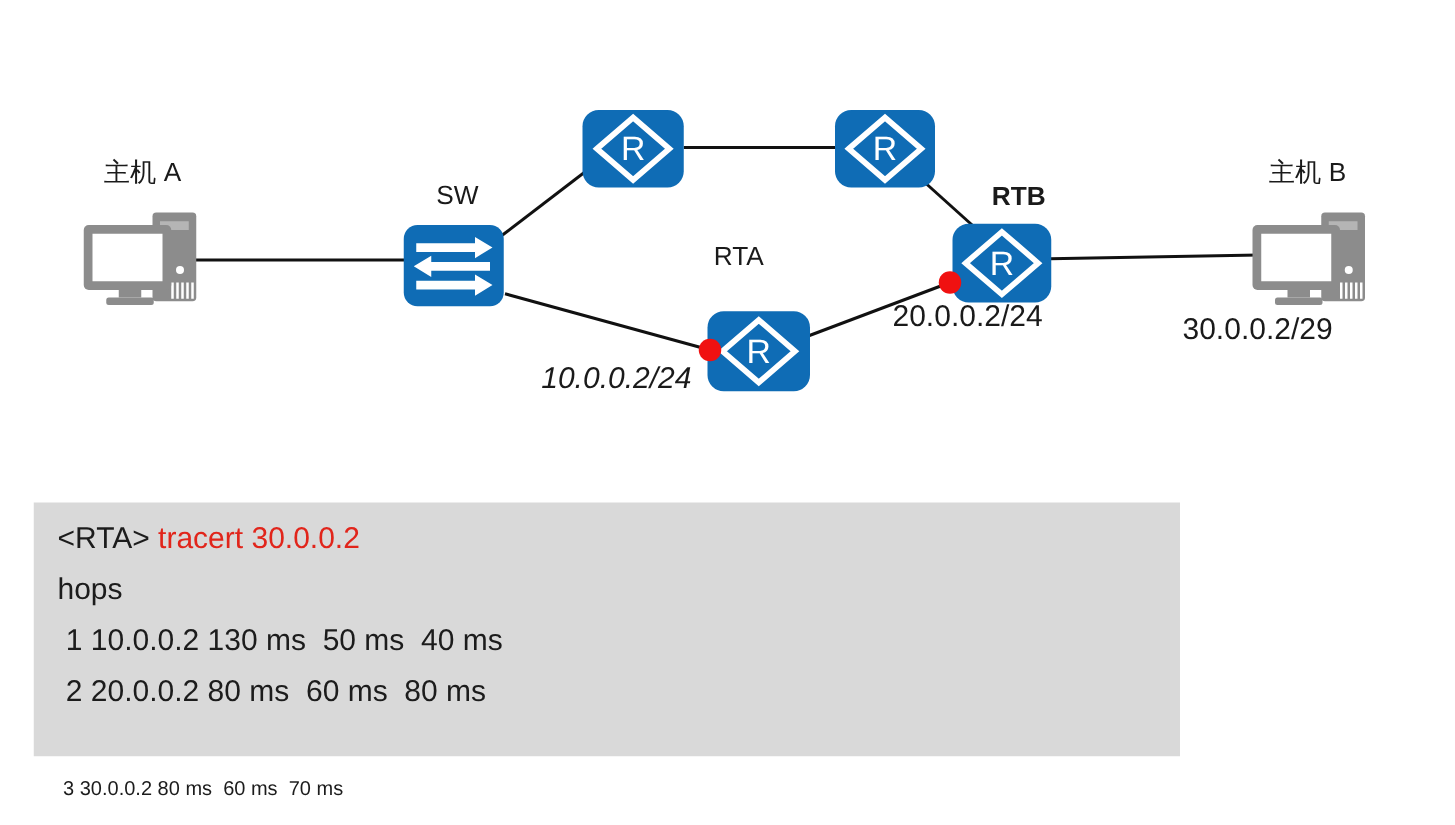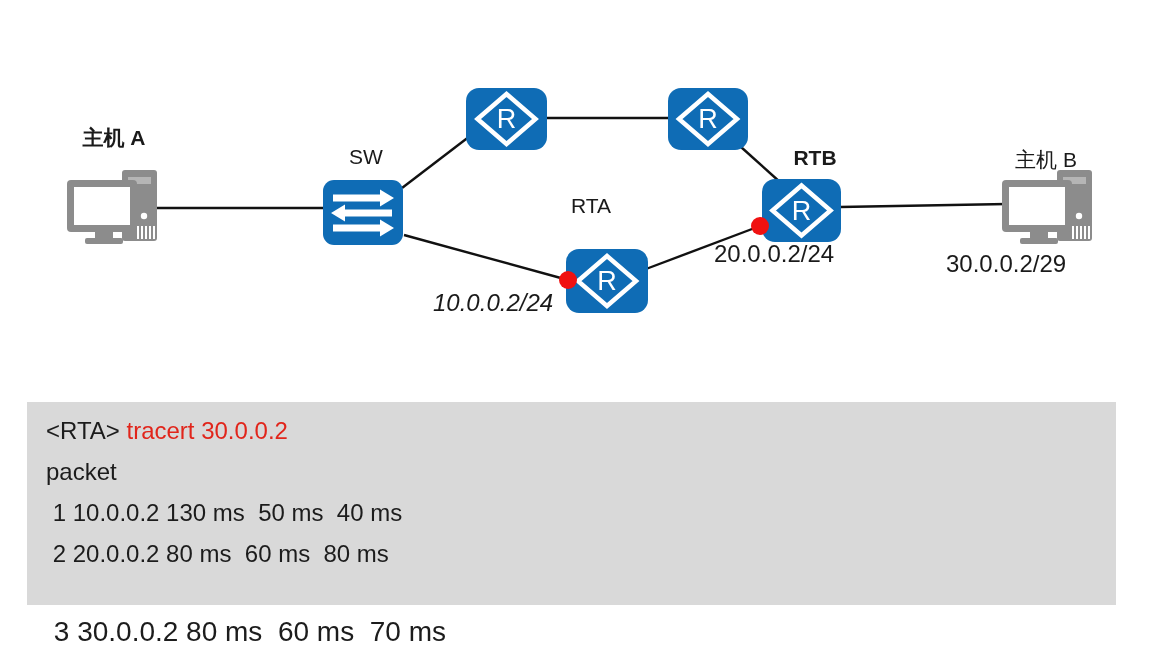--- a/index.html
+++ b/index.html
@@ -8,30 +8,30 @@
     width:1164px;height:660px;
     background:#ffffff;
     font-family:"Liberation Sans", sans-serif;
     overflow:hidden;
   }
   .diagram-svg{position:absolute;left:0;top:0;}
   .label{position:absolute;color:#1a1a1a;}
   .node-label{font-size:21px;text-align:center;}
   .ip-label{font-size:24px;white-space:nowrap;}
   .terminal{
-    position:absolute;left:27px;top:402px;width:1089px;height:203px;
+    position:absolute;left:27px;top:402px;width:917px;height:203px;
     background:#d9d9d9;box-sizing:border-box;
     padding:8px 0 0 19px;
     font-size:24px;line-height:41px;color:#1c1c1c;
   }
   .tline{white-space:pre;height:41px;}
   .cmd{color:#e1251b;}
   .hop-outside{
     position:absolute;left:46px;top:611px;
-    font-size:28px;line-height:41px;color:#1c1c1c;white-space:pre;
+    font-size:16px;line-height:41px;color:#1c1c1c;white-space:pre;
   }
 </style>
 </head>
 <body>
 
 <div class="stage">
 
   <svg class="diagram-svg" width="1164" height="660" viewBox="0 0 1164 660">
 
     <g stroke="#111111" stroke-width="2.4">
@@ -108,31 +108,31 @@
     <g>
       <rect x="566" y="249" width="82" height="64" rx="13" fill="#0f6cb5"></rect>
       <polygon points="578,281 607,256 636,281 607,306" fill="none" stroke="#ffffff" stroke-width="4.5"></polygon>
       <text x="607" y="290" text-anchor="middle" fill="#ffffff" font-size="27">R</text>
     </g>
 
     <circle cx="568" cy="280" r="9" fill="#f01111"></circle>
     <circle cx="760" cy="226" r="9" fill="#f01111"></circle>
   </svg>
 
-  <div class="label node-label" style="left:54px;top:124px;width:120px;font-weight:bold;">主机 A</div>
+  <div class="label node-label" style="left:54px;top:124px;width:120px;">主机 A</div>
   <div class="label node-label" style="left:335px;top:145px;width:62px;text-align:center;">SW</div>
   <div class="label node-label" style="left:560px;top:194px;width:62px;">RTA</div>
   <div class="label node-label" style="left:784px;top:146px;width:62px;font-weight:bold;">RTB</div>
-  <div class="label node-label" style="left:986px;top:124px;width:120px;margin-top:22px;">主机 B</div>
+  <div class="label node-label" style="left:986px;top:124px;width:120px;">主机 B</div>
 
   <div class="label ip-label" style="left:433px;top:289px;font-style:italic;">10.0.0.2/24</div>
   <div class="label ip-label" style="left:714px;top:240px;">20.0.0.2/24</div>
   <div class="label ip-label" style="left:946px;top:250px;">30.0.0.2/29</div>
 
   <div class="terminal">
     <div class="tline"><span>&lt;RTA&gt; </span><span class="cmd">tracert 30.0.0.2</span></div>
-    <div class="tline">packet</div>
+    <div class="tline">hops</div>
     <div class="tline"> 1 10.0.0.2 130 ms  50 ms  40 ms</div>
     <div class="tline"> 2 20.0.0.2 80 ms  60 ms  80 ms</div>
   </div>
   <div class="hop-outside"> 3 30.0.0.2 80 ms  60 ms  70 ms</div>
 
 </div>
 
 </body></html>

